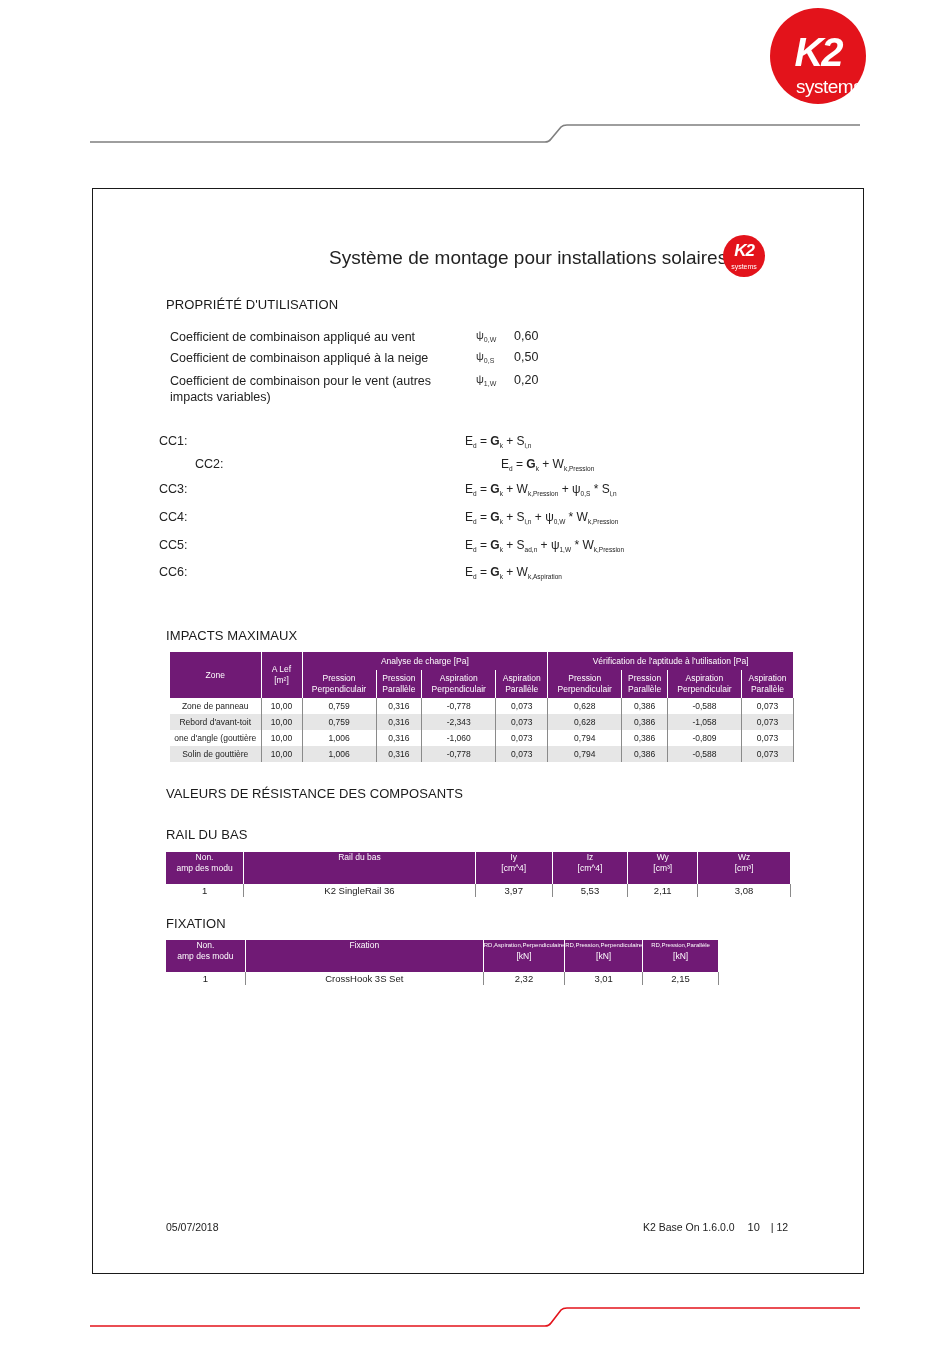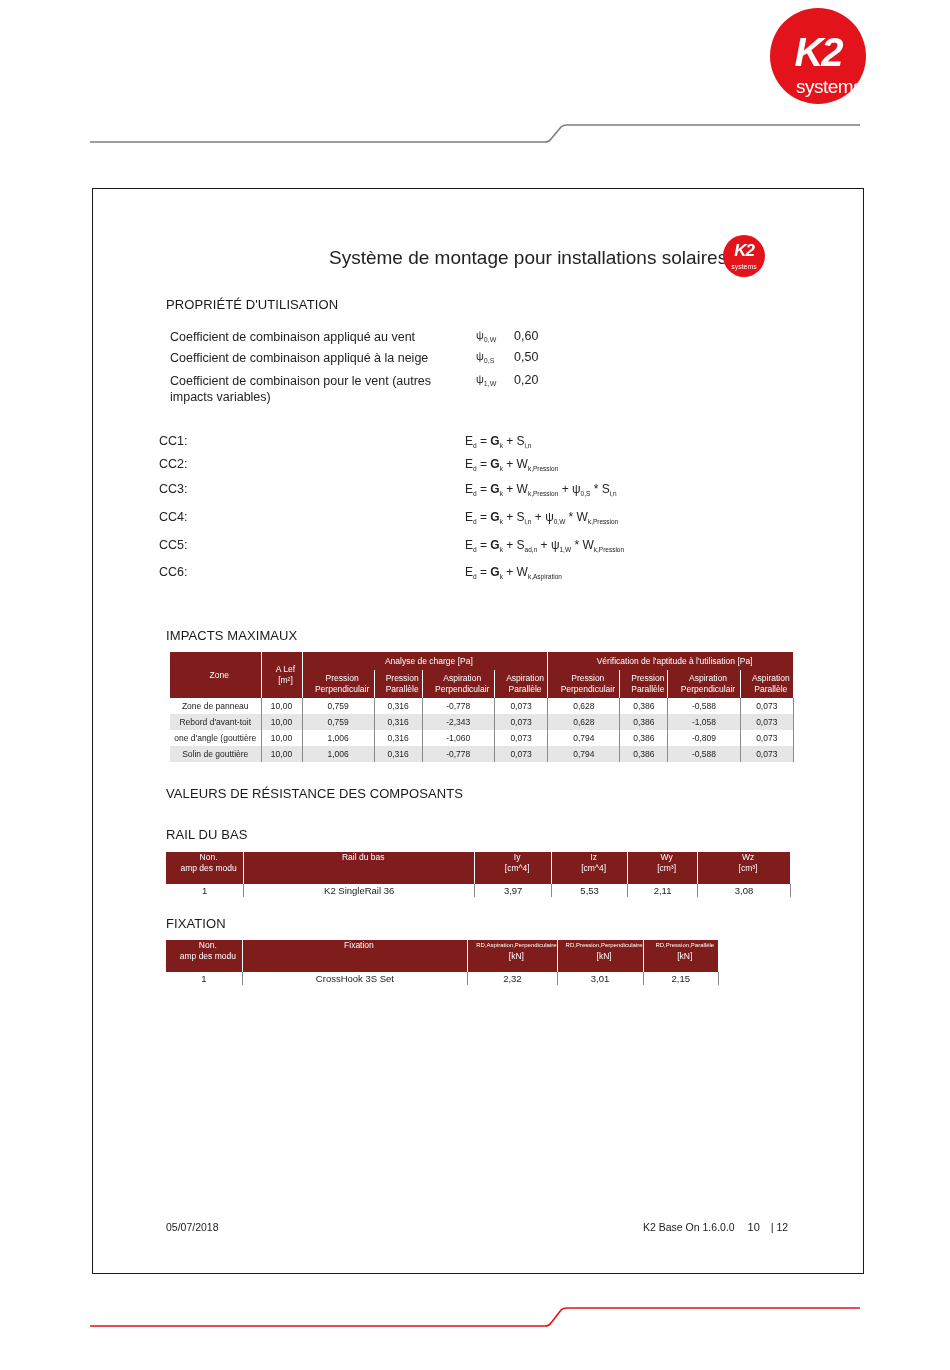--- a/index.html
+++ b/index.html
@@ -26,21 +26,21 @@
   .prop-sym { position: absolute; left: 306px; font-size: 11px; color: #333; }
   .prop-sym sub { font-size: 7px; }
   .prop-val { position: absolute; left: 344px; font-size: 12.5px; }
 
   .cc-row { position: absolute; left: 66px; font-size: 12.5px; color: #222; width: 600px; height: 18px; }
   .cc-label { position: absolute; left: 0; top: 0; }
   .cc-eq { position: absolute; left: 306px; top: 0; font-size: 12px; white-space: nowrap; }
   .cc-eq sub { font-size: 6.5px; }
 
   table { border-collapse: collapse; position: absolute; font-size: 8.5px; }
-  th { background: #7f1d1d; color: #fff; font-weight: normal; text-align: center; vertical-align: middle; border-right: 1px solid #ffffff; line-height: 11px; padding-left: 8px; }
+  th { background: #701a75; color: #fff; font-weight: normal; text-align: center; vertical-align: middle; border-right: 1px solid #ffffff; line-height: 11px; }
   td { text-align: center; height: 16px; color: #222; border-right: 1px solid #8a8a8a; }
   .impacts tr.alt td { background: #e6e6e6; }
   .impacts td { border-right: 1px solid #8a8a8a; }
 
   .footer-date { position: absolute; left: 73px; top: 1032px; font-size: 10.5px; color: #222; }
   .footer-right { position: absolute; left: 550px; top: 1032px; font-size: 10.5px; color: #222; white-space: nowrap; }
   .footer-right .pg { margin-left: 10px; font-size: 11px; }
   .footer-right .sep { margin-left: 8px; font-size: 11px; }
 </style>
 </head>
@@ -76,21 +76,21 @@
   <div class="prop-row" style="top:184px;">
     <span class="prop-label">Coefficient de combinaison pour le vent (autres impacts variables)</span>
     <span class="prop-sym"><span>ψ</span><sub>1,W</sub></span>
     <span class="prop-val">0,20</span>
   </div>
 
   <div class="cc-row" style="top:245px;">
     <span class="cc-label">CC1:</span>
     <span class="cc-eq">E<sub>d</sub> = <b>G</b><sub>k</sub> + S<sub>i,n</sub></span>
   </div>
-  <div class="cc-row" style="top:268px;">
+  <div class="cc-row" style="top:268px;margin-left:36px;">
     <span class="cc-label">CC2:</span>
     <span class="cc-eq">E<sub>d</sub> = <b>G</b><sub>k</sub> + W<sub>k,Pression</sub></span>
   </div>
   <div class="cc-row" style="top:293px;">
     <span class="cc-label">CC3:</span>
     <span class="cc-eq">E<sub>d</sub> = <b>G</b><sub>k</sub> + W<sub>k,Pression</sub> + ψ<sub>0,S</sub> * S<sub>i,n</sub></span>
   </div>
   <div class="cc-row" style="top:321px;">
     <span class="cc-label">CC4:</span>
     <span class="cc-eq">E<sub>d</sub> = <b>G</b><sub>k</sub> + S<sub>i,n</sub> + ψ<sub>0,W</sub> * W<sub>k,Pression</sub></span>

